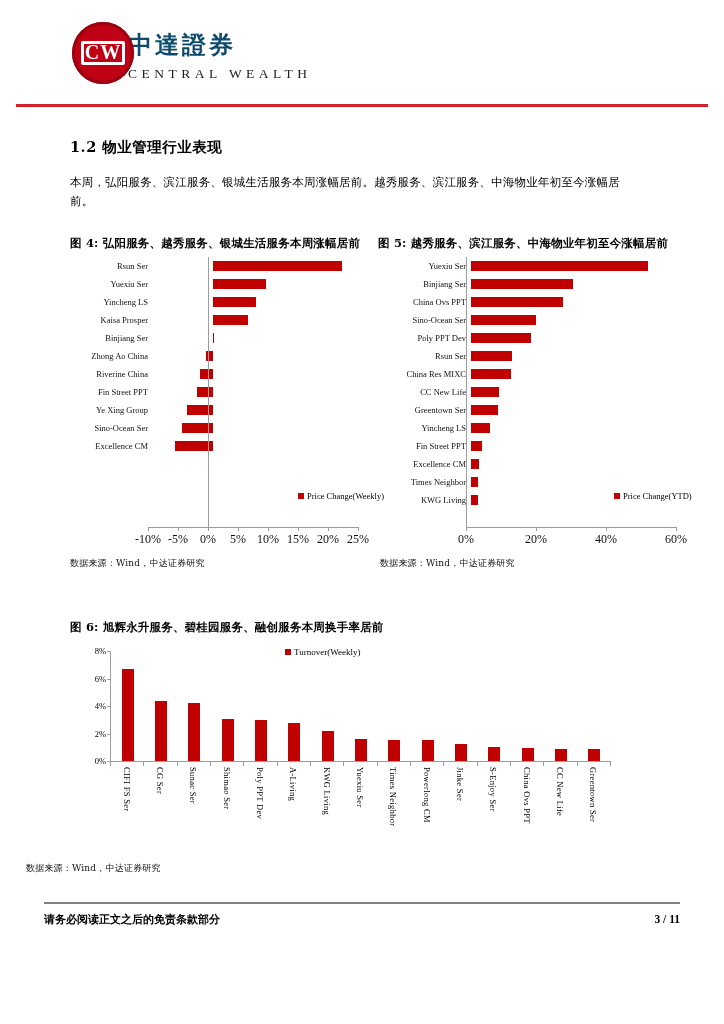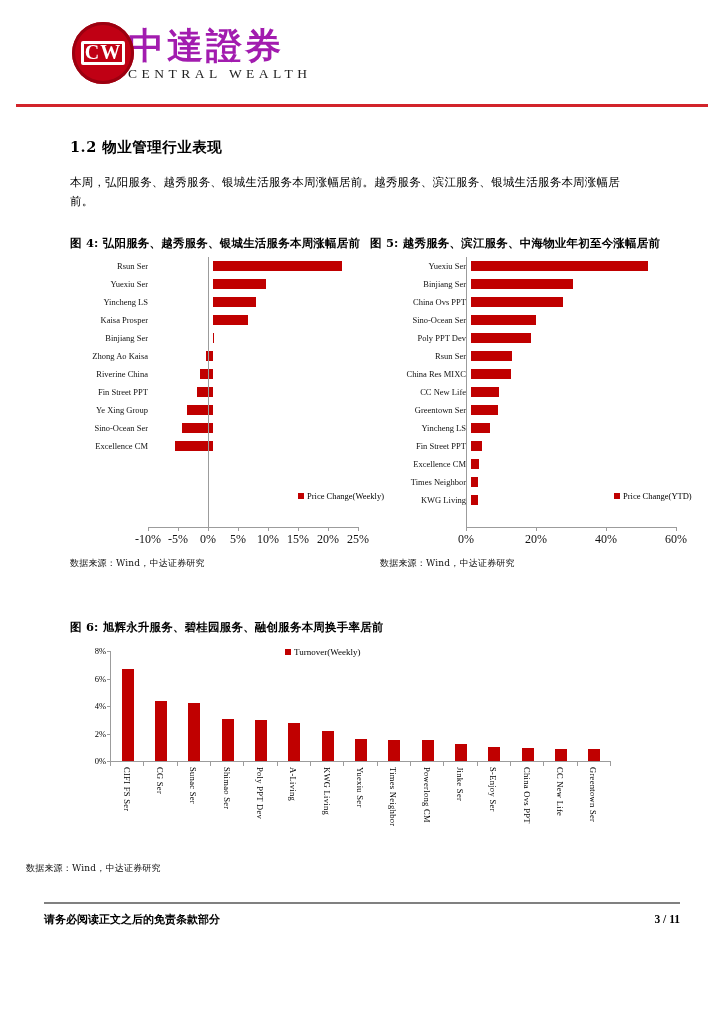--- a/index.html
+++ b/index.html
@@ -67,25 +67,25 @@
     letter-spacing: 1px;
     line-height: 26px;
     z-index: 2;
   }
   .logo-text {
     margin-left: -6px;
     padding-bottom: 2px;
   }
   .logo-cn {
     font-family: "DejaVu Serif", serif;
-    font-size: 36px;
+    font-size: 24px;
     font-weight: bold;
     letter-spacing: 3px;
     line-height: 40px;
-    color: #a21caf;
+    color: #0c4a6e;
   }
   .logo-en {
     font-family: "Liberation Serif", serif;
     font-size: 13.5px;
     letter-spacing: 4.5px;
     color: #222;
     text-align: center;
     margin-top: 1px;
   }
   .header-rule {
@@ -120,21 +120,21 @@
     margin: 24px 0 0 26px;
     width: 620px;
   }
   .caption {
     font-family: "DejaVu Serif", serif;
     font-size: 11.5px;
     font-weight: bold;
     line-height: 16px;
     letter-spacing: .2px;
   }
-  .caption.left  { width: 300px; }
+  .caption.left  { width: 300px; padding-right: 8px; }
   .caption.right { width: 312px; }
 
   
   .charts-row {
     display: flex;
     margin: 6px 0 0 26px;
     width: 626px;
   }
   .chart-box { position: relative; }
   .chart-box.left  { width: 310px; }
@@ -377,21 +377,21 @@
       </div>
       <div class="logo-text">
         <div class="logo-cn">中達證券</div>
         <div class="logo-en">CENTRAL WEALTH</div>
       </div>
     </div>
   </div>
   <div class="header-rule"></div>
 
   <h2 class="section-title">1.2 物业管理行业表现</h2>
-  <p class="intro">本周，弘阳服务、越秀服务、银城生活服务本周涨幅居前。越秀服务、滨江服务、银城生活服务本周涨幅居前。</p>
+  <p class="intro">本周，弘阳服务、滨江服务、银城生活服务本周涨幅居前。越秀服务、滨江服务、中海物业年初至今涨幅居前。</p>
 
   <div class="caption-row">
     <div class="caption left">图 4: 弘阳服务、越秀服务、银城生活服务本周涨幅居前</div>
     <div class="caption right">图 5: 越秀服务、滨江服务、中海物业年初至今涨幅居前</div>
   </div>
 
   <div class="charts-row">
     <div class="chart-box left">
       <div class="hbar-chart" id="chart4" style="height: 292px;">
           <div class="hbar-rows">
@@ -419,21 +419,21 @@
                 <div class="hbar" style="left: 60px; width: 35.4px;"></div>
               </div>
             </div>
             <div class="hbar-row">
               <div class="hbar-label" style="width: 78px;">Binjiang Ser</div>
               <div class="hbar-track">
                 <div class="hbar" style="left: 60px; width: 1.2px;"></div>
               </div>
             </div>
             <div class="hbar-row">
-              <div class="hbar-label" style="width: 78px;">Zhong Ao Kaisa</div>
+              <div class="hbar-label" style="width: 78px;">Zhong Ao China</div>
               <div class="hbar-track">
                 <div class="hbar" style="left: 52.8px; width: 7.2px;"></div>
               </div>
             </div>
             <div class="hbar-row">
               <div class="hbar-label" style="width: 78px;">Riverine China</div>
               <div class="hbar-track">
                 <div class="hbar" style="left: 46.8px; width: 13.2px;"></div>
               </div>
             </div>

